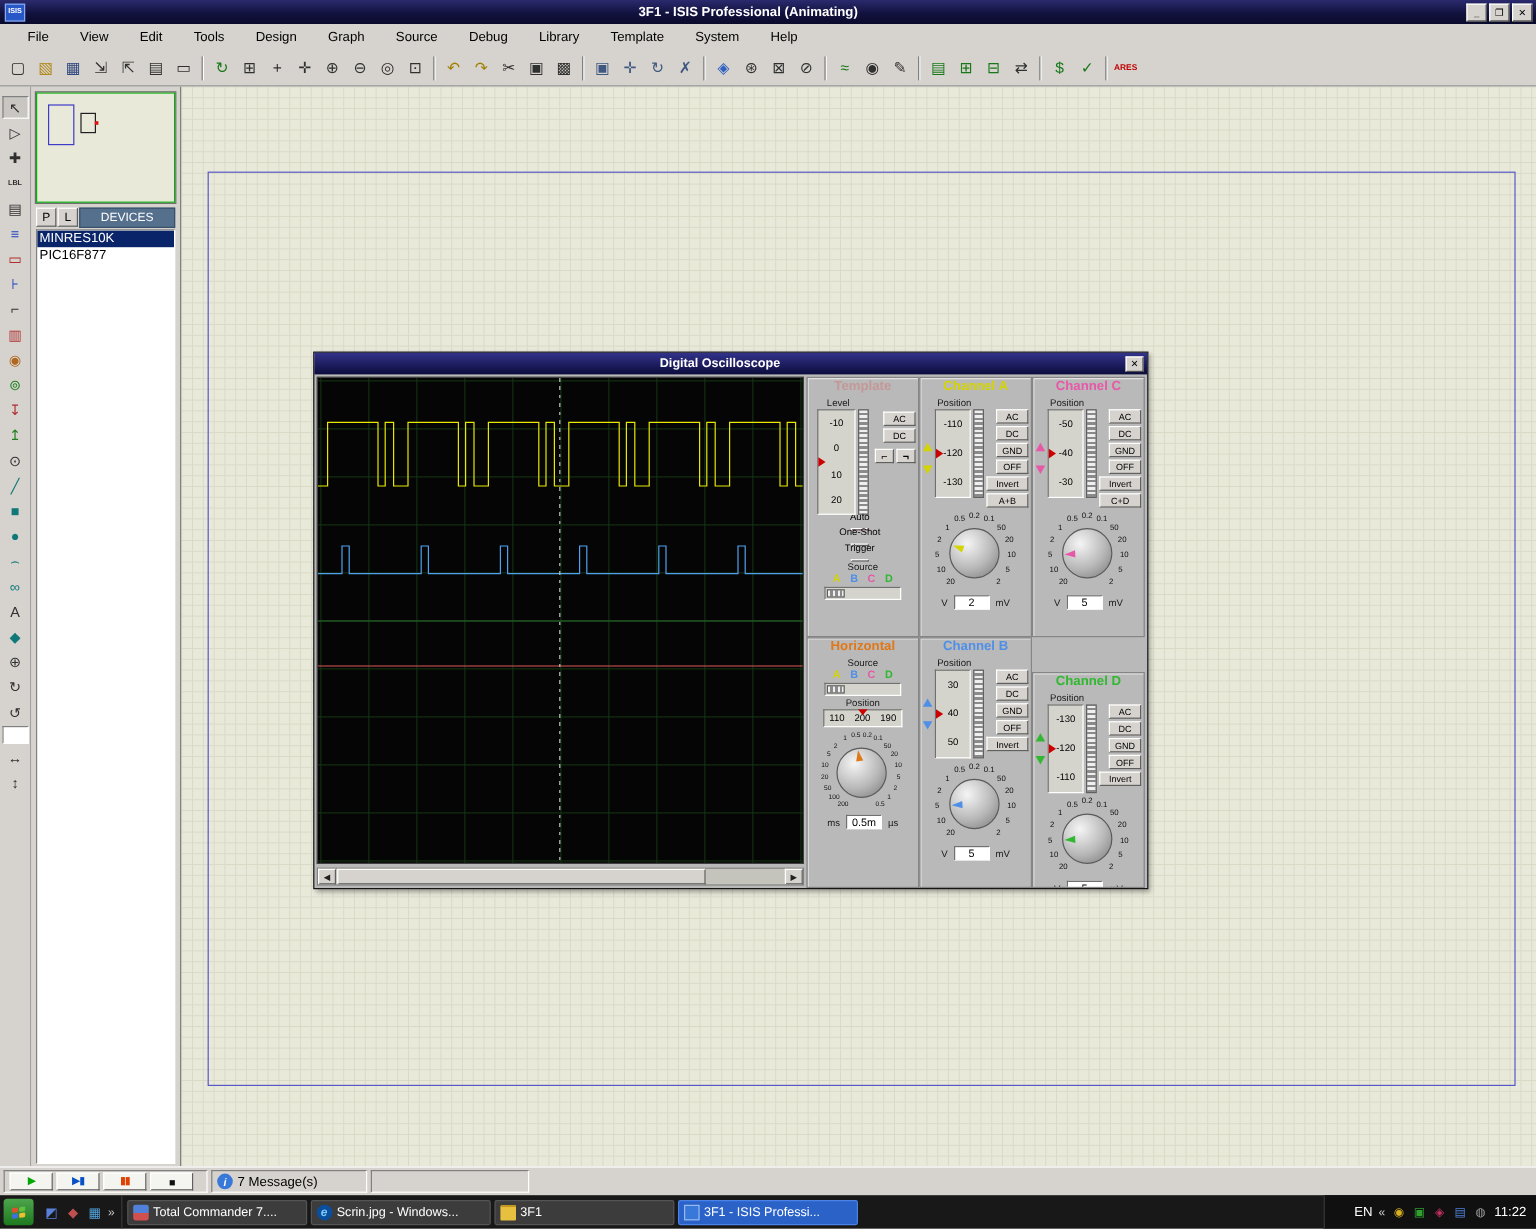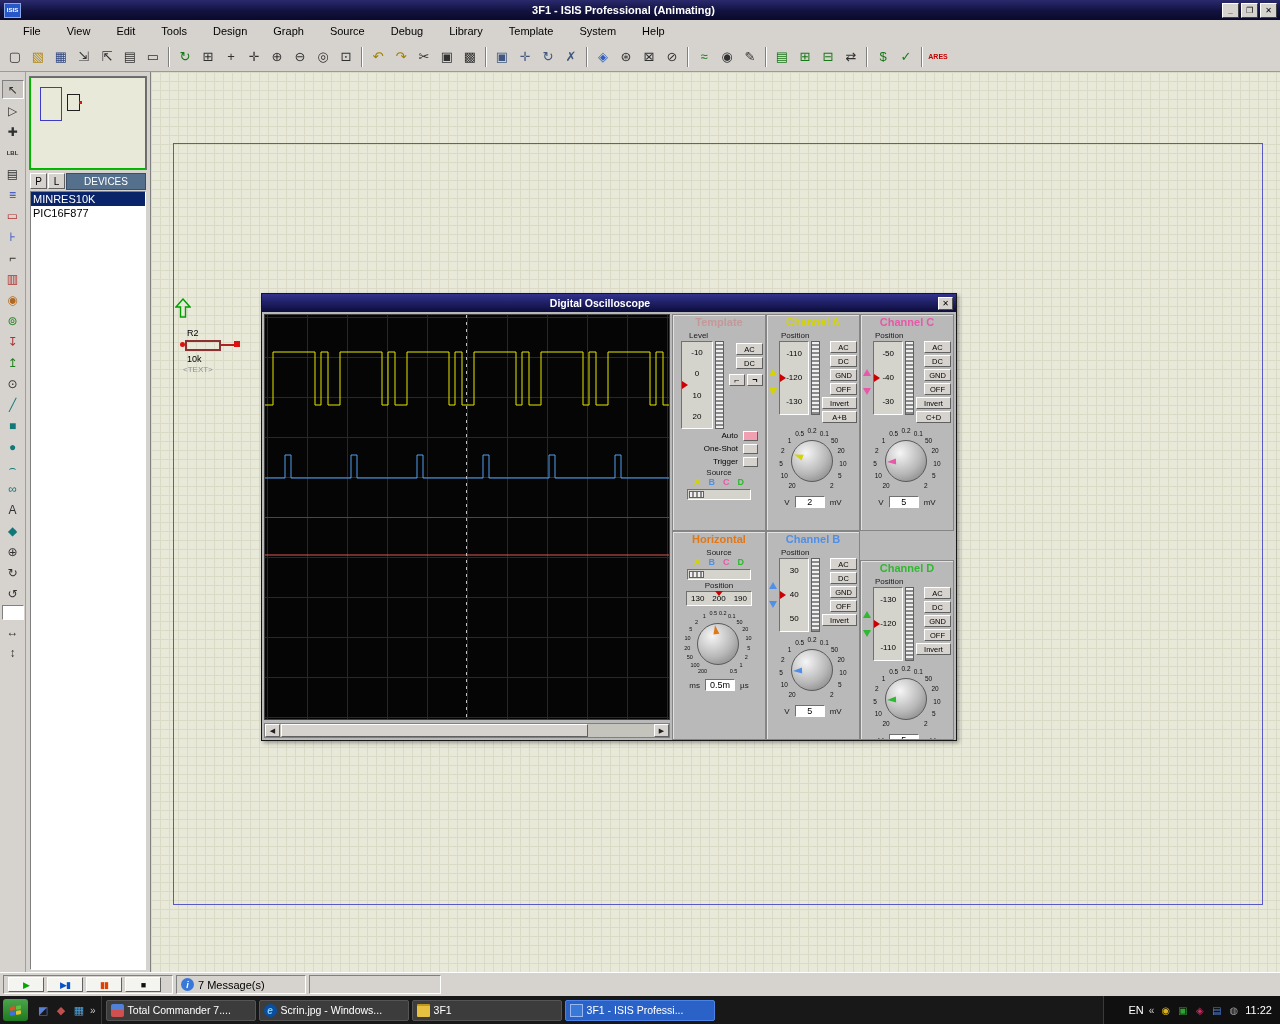--- a/index.html
+++ b/index.html
@@ -92,21 +92,21 @@
 .sbtn.wide{min-width:35px;}
 .sbtn.edge{min-width:16px;font-size:9px;font-weight:bold;}
 .edge-wrap{display:flex;gap:2px;margin-top:3px;}
 .knob-area{position:relative;height:70px;margin-top:2px;}
 .knob-face{position:absolute;width:42px;height:42px;border-radius:50%;background:radial-gradient(circle at 35% 30%,#f5f5f5,#b8b8b8 55%,#777);border:1px solid #5a5a5a;}
 .knob-num{position:absolute;font-size:6.5px;transform:translate(-50%,-50%);color:#101010;white-space:nowrap;}
 .knob-arm{position:absolute;width:6px;height:19px;}
 .knob-tri{width:0;height:0;border-left:3px solid transparent;border-right:3px solid transparent;border-bottom:9px solid #000;}
 .value-row{display:flex;align-items:center;justify-content:center;gap:5px;height:14px;}
 .value-box{width:30px;height:12px;background:#fff;border:1px solid;border-color:#707070 #fff #fff #707070;font-size:9px;display:flex;align-items:center;justify-content:center;}
-.mode-row{display:flex;align-items:center;justify-content:flex-end;gap:5px;height:13px;padding-right:5px;font-size:8px;}
+.mode-row{display:flex;align-items:center;justify-content:flex-end;gap:5px;height:13px;padding-right:5px;font-size:8px;flex-direction:column;}
 .ind{width:15px;height:10px;background:#d6d3ce;border:1px solid;border-color:#fff #606060 #606060 #fff;}
 .ind.on{background:#f0a0b0;}
 .letters-row{display:flex;justify-content:center;gap:8px;font-size:9px;font-weight:bold;height:11px;}
 .hslider{width:64px;height:11px;margin:1px auto;background:#d4d4cc;border:1px solid;border-color:#707070 #fff #fff #707070;position:relative;}
 .h-thumb{position:absolute;left:1px;top:1px;width:15px;height:7px;background:repeating-linear-gradient(90deg,#efefef 0 2px,#8a8a8a 2px 4px);border:1px solid #606060;}
 .hpos-window{width:66px;height:15px;margin:1px auto;background:#d4d4cc;border:1px solid;border-color:#707070 #fff #fff #707070;display:flex;align-items:center;justify-content:space-around;font-size:8px;position:relative;}
 .hpos-ptr{position:absolute;top:-1px;left:50%;margin-left:-4px;width:0;height:0;border-left:4px solid transparent;border-right:4px solid transparent;border-top:5px solid #cc0000;}
 
 
 .statusbar{position:absolute;left:0;top:972px;width:1280px;height:24px;background:#d6d3ce;border-top:1px solid #fff;display:flex;align-items:center;gap:3px;padding:0 3px;z-index:20;}
@@ -263,32 +263,20 @@
     </div>
     <div class="devices-list" id="devices-list">
         <div class="dev-row sel">MINRES10K</div>
         <div class="dev-row">PIC16F877</div>
       </div>
   </div>
 
   <div class="canvas">
     <div class="sheet-border"></div>
 
-    <div class="r2-group">
-      <svg class="r2-terminal" width="16" height="20" viewBox="0 0 16 20">
-          <path d="M8 1 L15 9 L10.5 9 L10.5 19 L5.5 19 L5.5 9 L1 9 Z" fill="none" stroke="#00a000" stroke-width="1.4"></path>
-        </svg>
-      <div class="r2-ref">R2</div>
-      <div class="r2-body"></div>
-      <div class="r2-wire"></div>
-      <div class="r2-pin"></div>
-      <div class="r2-dot"></div>
-      <div class="r2-val">10k</div>
-      <div class="r2-text">&lt;TEXT&gt;</div>
-    </div>
 
     <div class="scope">
       <div class="scope-titlebar">
         <span class="scope-title">Digital Oscilloscope</span>
         <span class="scope-close">✕</span>
       </div>
       <div class="scope-body">
         <div class="disp-col">
           <div class="scope-display">
             <div class="center-h"></div>
@@ -370,21 +358,21 @@
                   <span style="color: rgb(79, 143, 232);">B</span>
                   <span style="color: rgb(232, 88, 168);">C</span>
                   <span style="color: rgb(48, 184, 48);">D</span>
                 </div>
               <div class="hslider">
                   <div class="h-thumb"></div>
                 </div>
               <div class="small-label center">Position</div>
               <div class="hpos-window">
                 <div class="hpos-ptr"></div>
-                <span>130</span>
+                <span>110</span>
                 <span>200</span>
                 <span>190</span>
               </div>
               <div class="knob-area">
                   <div class="knob-face" style="left: 22px; top: 15px;"></div>
                   <span class="knob-num" style="font-size: 5.5px; left: 27.5px; top: 62.8468px;">200</span>
                   <span class="knob-num" style="font-size: 5.5px; left: 20.0907px; top: 56.8846px;">100</span>
                   <span class="knob-num" style="font-size: 5.5px; left: 14.8376px; top: 48.9568px;">50</span>
                   <span class="knob-num" style="font-size: 5.5px; left: 12.235px; top: 39.8095px;">20</span>
                   <span class="knob-num" style="font-size: 5.5px; left: 12.5278px; top: 30.3038px;">10</span>

